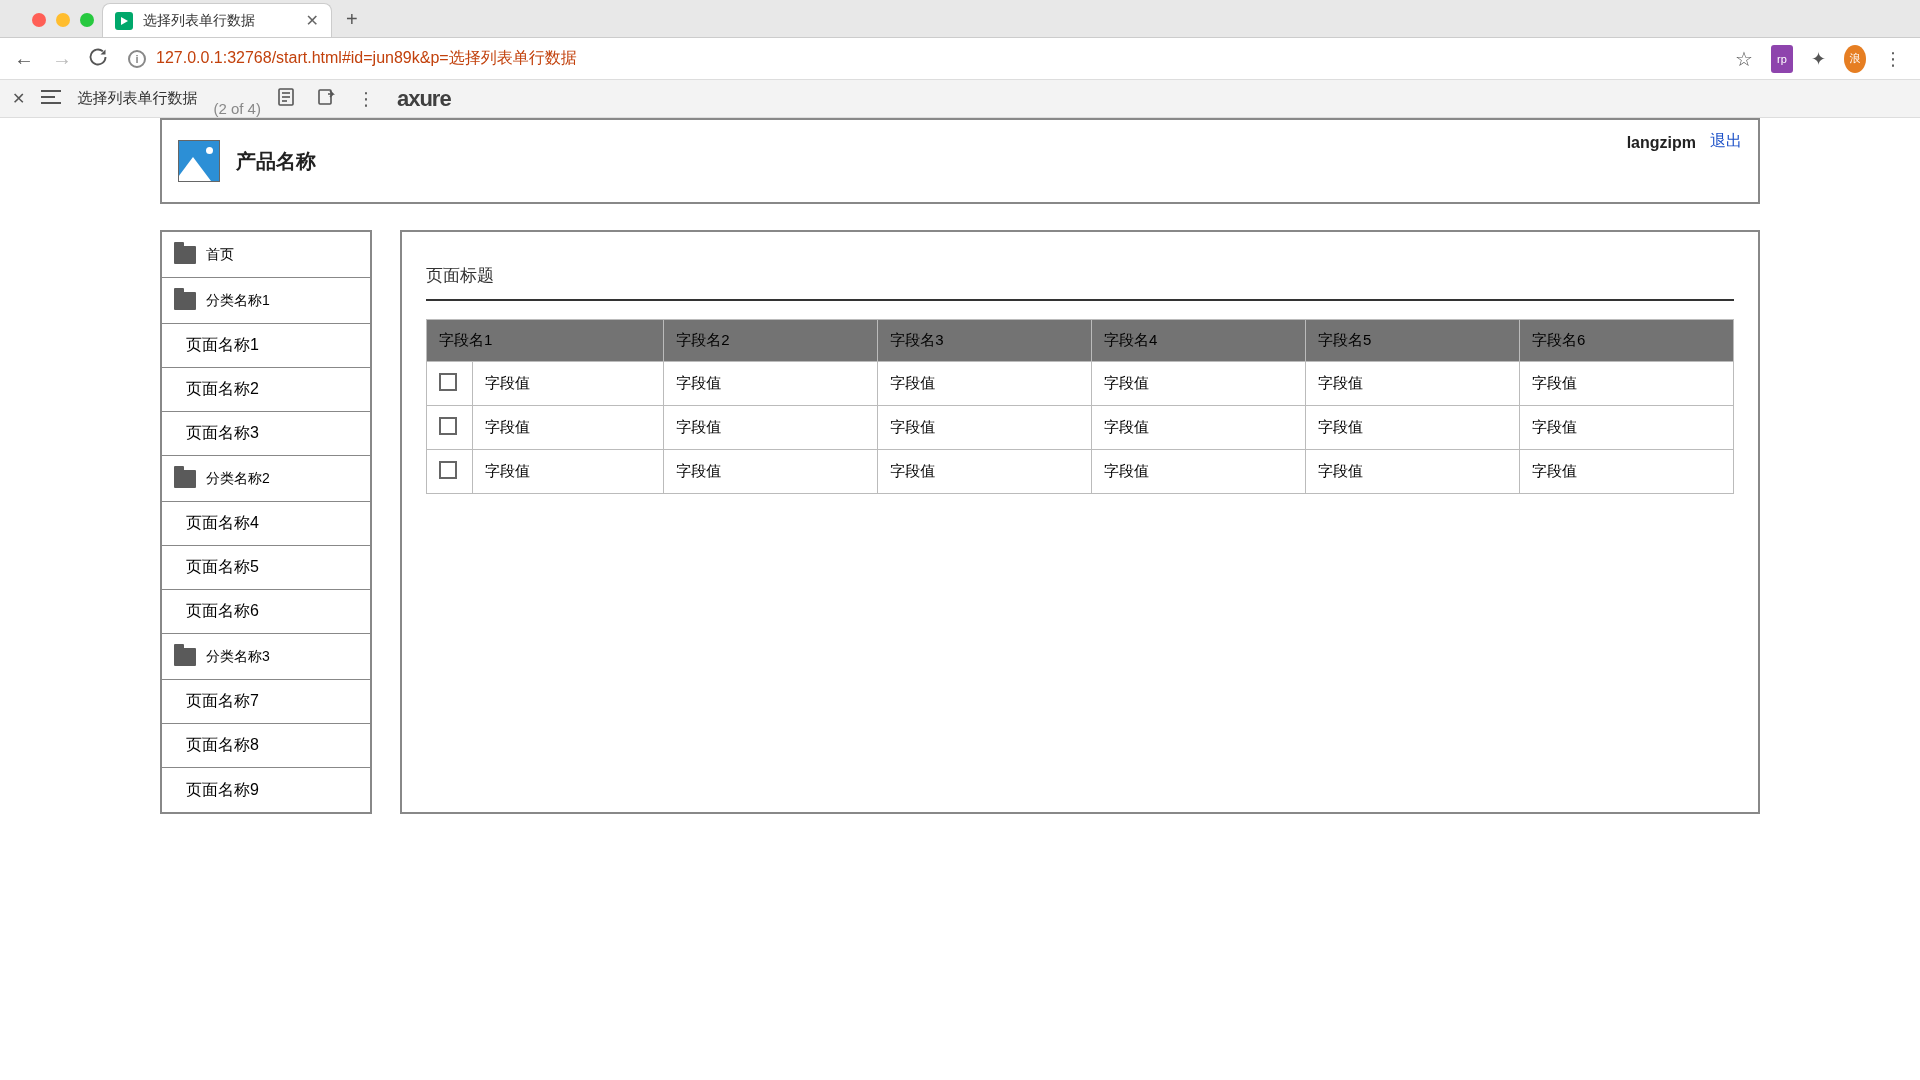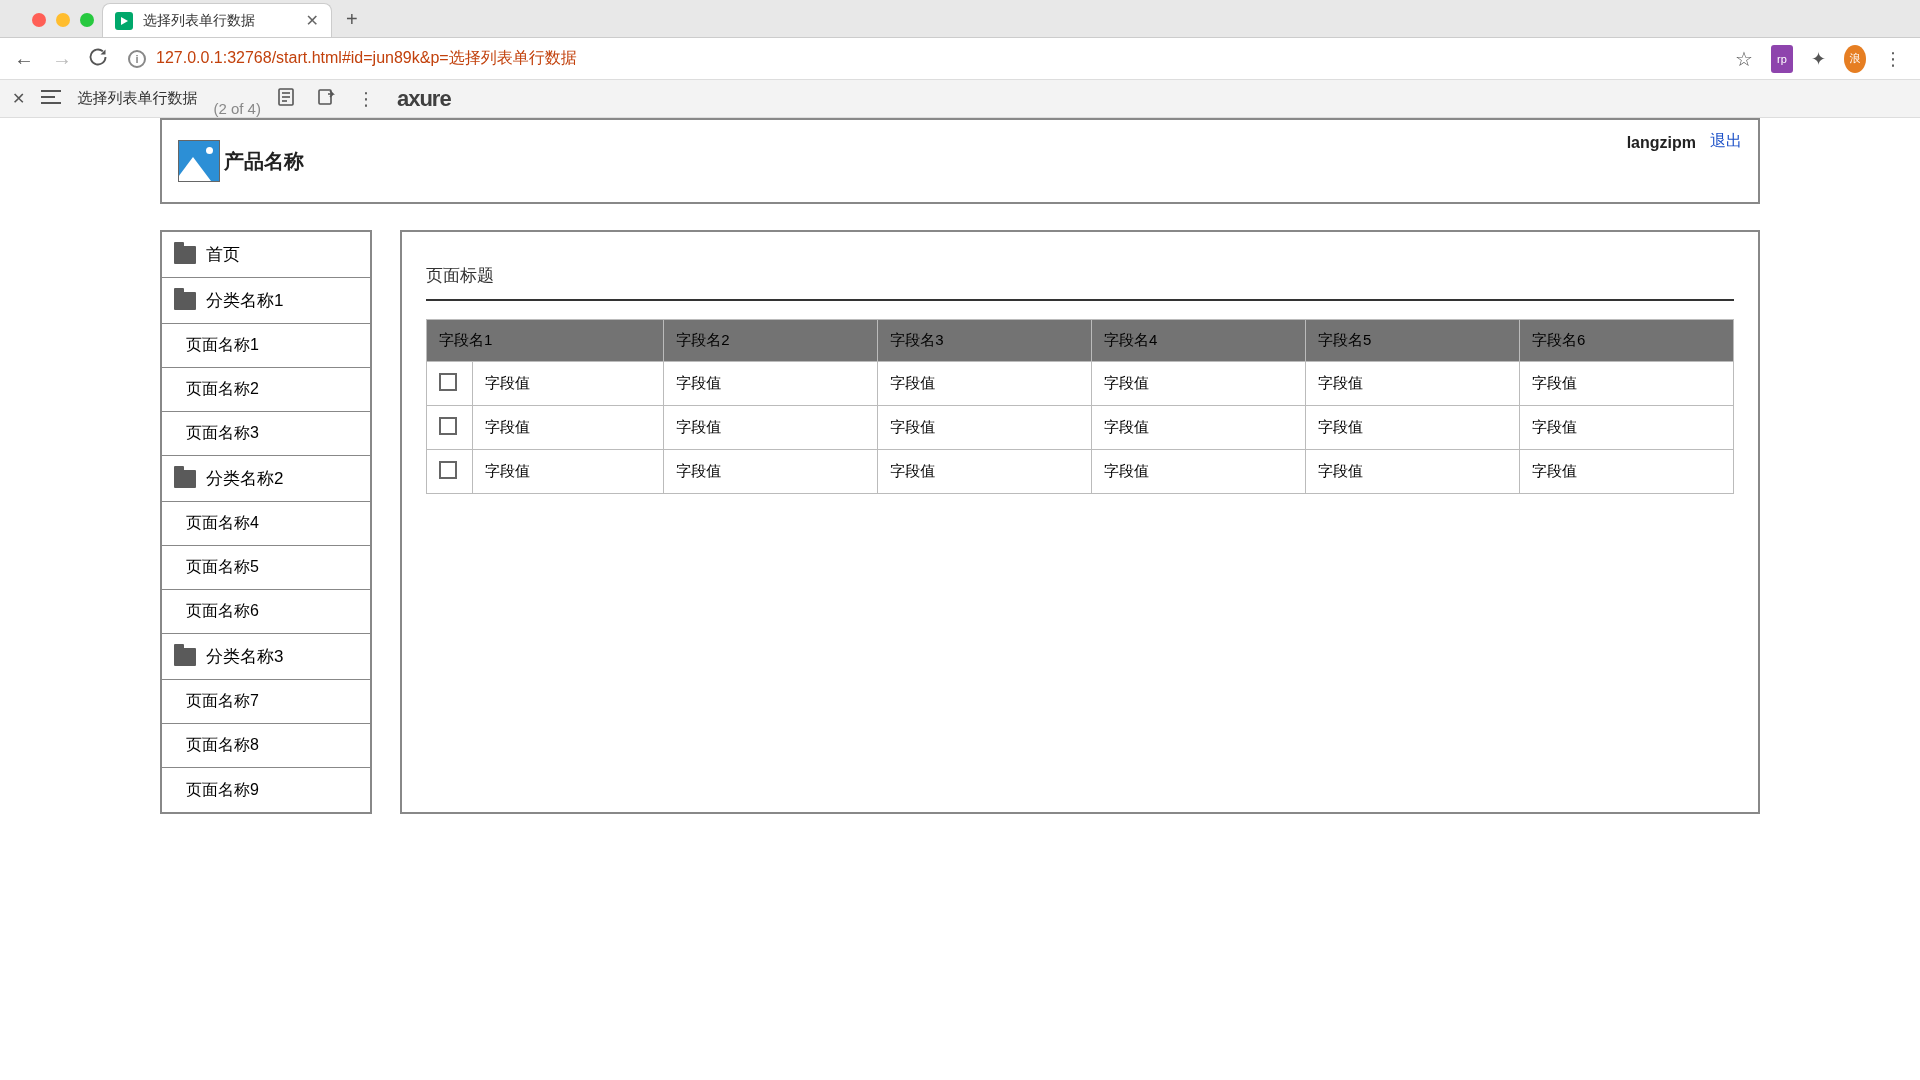--- a/index.html
+++ b/index.html
@@ -42,35 +42,35 @@
 .axure-hamburger { color: #555; cursor: pointer; }
 .axure-page-name { font-size: 15px; color: #333; }
 .axure-page-count { font-size: 15px; color: #888; margin-top: 20px; }
 .axure-center { flex: 1; text-align: center; font-size: 15px; color: #333; }
 .axure-right { display: flex; align-items: center; gap: 22px; }
 .axure-icon { color: #555; cursor: pointer; }
 .axure-logo { font-size: 22px; font-weight: bold; color: #404040; letter-spacing: -1px; }
 
 
 .product-header { width: 1600px; margin: 0 auto; border: 2px solid #888; height: 86px; display: flex; align-items: center; justify-content: space-between; padding: 0 16px; margin-top: 0; }
-.product-left { display: flex; align-items: center; gap: 4px; }
+.product-left { display: flex; align-items: center; gap: 16px; }
 .product-logo { width: 42px; height: 42px; background: #2c8fd6; position: relative; border: 1px solid #666; overflow: hidden; }
 .product-logo::before { content: ""; position: absolute; bottom: 0; left: -4px; width: 0; height: 0; border-left: 18px solid transparent; border-right: 18px solid transparent; border-bottom: 24px solid #fff; }
 .product-logo::after { content: ""; position: absolute; top: 6px; right: 6px; width: 7px; height: 7px; background: #fff; border-radius: 50%; }
 .product-title { font-size: 20px; font-weight: bold; color: #222; }
 .product-right { display: flex; gap: 14px; align-items: flex-end; padding-bottom: 40px; font-size: 16px; }
 .user-name { font-weight: bold; color: #222; }
 .logout-link { color: #1a4fc7; cursor: pointer; }
 
 
 .layout { width: 1600px; margin: 0 auto; display: flex; gap: 28px; margin-top: 26px; }
 
 
 .sidebar { width: 212px; border: 2px solid #888; }
-.side-item { height: 44px; border-bottom: 1px solid #888; display: flex; align-items: center; padding: 0 12px; gap: 10px; font-size: 17px; cursor: pointer; }
+.side-item { height: 44px; border-bottom: 1px solid #888; display: flex; align-items: center; padding: 0 12px; gap: 10px; font-size: 14px; cursor: pointer; }
 .side-item:last-child { border-bottom: none; }
 .side-item.category { height: 46px; }
 .side-item.sub { padding-left: 24px; font-size: 16px; }
 .side-folder { width: 22px; height: 18px; background: #5a5a5a; position: relative; border-radius: 1px; }
 .side-folder::before { content: ""; position: absolute; top: -4px; left: 0; width: 10px; height: 5px; background: #5a5a5a; border-radius: 1px 1px 0 0; }
 
 
 .main-panel { flex: 1; border: 2px solid #888; padding: 32px 24px; }
 .panel-title { font-size: 17px; color: #333; border-bottom: 2px solid #333; padding-bottom: 12px; margin-bottom: 18px; }
 

